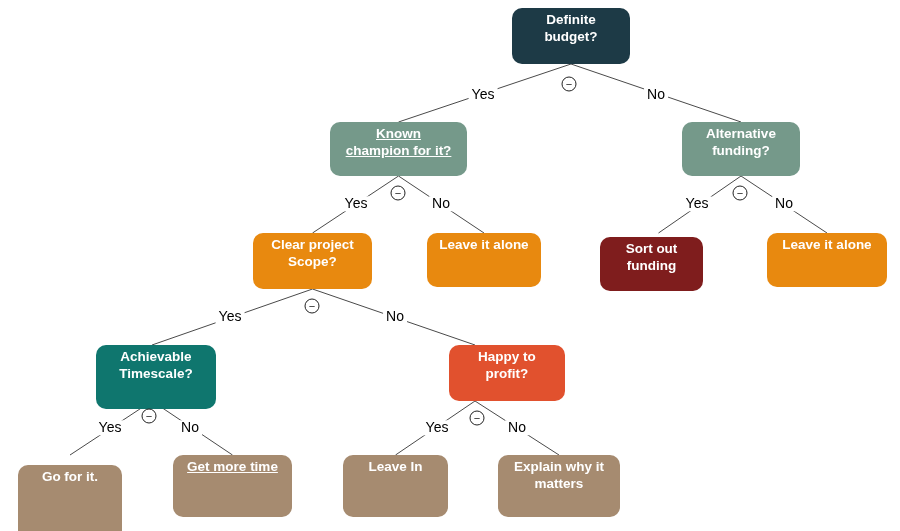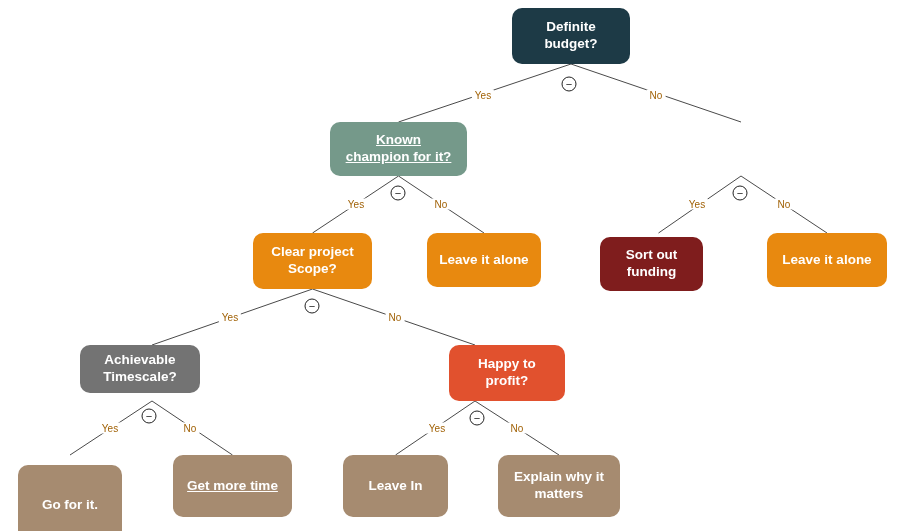--- a/index.html
+++ b/index.html
@@ -22,39 +22,38 @@
     width: 900px;
     height: 531px;
   }
   #edges line {
     stroke: #4a4a4a;
     stroke-width: 1;
   }
   .node {
     position: absolute;
     display: flex;
-    align-items: center;
     justify-content: center;
     text-align: center;
     border-radius: 10px;
     color: #ffffff;
     font-size: 13.5px;
     font-weight: 600;
     line-height: 1.25;
     white-space: pre-line;
     cursor: pointer;
     box-sizing: border-box;
     padding: 4px 6px;
   }
   .edge-label {
     position: absolute;
     transform: translate(-50%, -50%);
     background: #ffffff;
-    color: #a16207;
-    font-size: 10px;
+    color: #000000;
+    font-size: 14px;
     padding: 0 3px;
     line-height: 1.1;
   }
   .toggle {
     position: absolute;
     transform: translate(-50%, -50%);
     width: 15px;
     height: 15px;
     border-radius: 50%;
     background: #ffffff;
@@ -84,27 +83,29 @@
       <line x1="312.5" y1="289" x2="475" y2="345" stroke="#4a4a4a"></line>
       <line x1="152" y1="401" x2="70" y2="455" stroke="#4a4a4a"></line>
       <line x1="152" y1="401" x2="232.5" y2="455" stroke="#4a4a4a"></line>
       <line x1="475" y1="401" x2="395.5" y2="455" stroke="#4a4a4a"></line>
       <line x1="475" y1="401" x2="559" y2="455" stroke="#4a4a4a"></line>
     </svg>
 <div class="node" style="left: 512px; top: 8px; width: 118px; height: 56px; background: rgb(29, 58, 70);"><span>Definite
 budget?</span></div>
     <div class="node" style="left: 330px; top: 122px; width: 137px; height: 54px; background: rgb(117, 153, 138); text-decoration: underline;"><span>Known
 champion for it?</span></div>
+    <div class="node" style="left: 682px; top: 122px; width: 118px; height: 54px; background: rgb(117, 153, 138);"><span>Alternative
+funding?</span></div>
     <div class="node" style="left: 253px; top: 233px; width: 119px; height: 56px; background: rgb(232, 137, 15);"><span>Clear project
 Scope?</span></div>
     <div class="node" style="left: 427px; top: 233px; width: 114px; height: 54px; background: rgb(232, 137, 15);"><span>Leave it alone</span></div>
     <div class="node" style="left: 600px; top: 237px; width: 103px; height: 54px; background: #7f1d1d;"><span>Sort out
 funding</span></div>
     <div class="node" style="left: 767px; top: 233px; width: 120px; height: 54px; background: rgb(232, 137, 15);"><span>Leave it alone</span></div>
-    <div class="node" style="left: 80px; top: 345px; width: 120px; height: 48px; background: #737373;"><span>Achievable
+    <div class="node" style="left: 96px; top: 345px; width: 120px; height: 64px; background: #0f766e;"><span>Achievable
 Timescale?</span></div>
     <div class="node" style="left: 417px; top: 345px; width: 116px; height: 56px; background: rgb(225, 81, 46); margin-left: 32px;"><span>Happy to
 profit?</span></div>
     <div class="node" style="left: 18px; top: 465px; width: 104px; height: 80px; background: rgb(166, 139, 112);"><span>Go for it.</span></div>
     <div class="node" style="left: 173px; top: 455px; width: 119px; height: 62px; background: rgb(166, 139, 112); text-decoration: underline;"><span>Get more time</span></div>
     <div class="node" style="left: 343px; top: 455px; width: 105px; height: 62px; background: rgb(166, 139, 112);"><span>Leave In</span></div>
     <div class="node" style="left: 498px; top: 455px; width: 122px; height: 62px; background: rgb(166, 139, 112);"><span>Explain why it
 matters</span></div>
     <div class="edge-label" style="left: 483px; top: 95px;">Yes</div>
     <div class="edge-label" style="left: 656px; top: 95px;">No</div>

